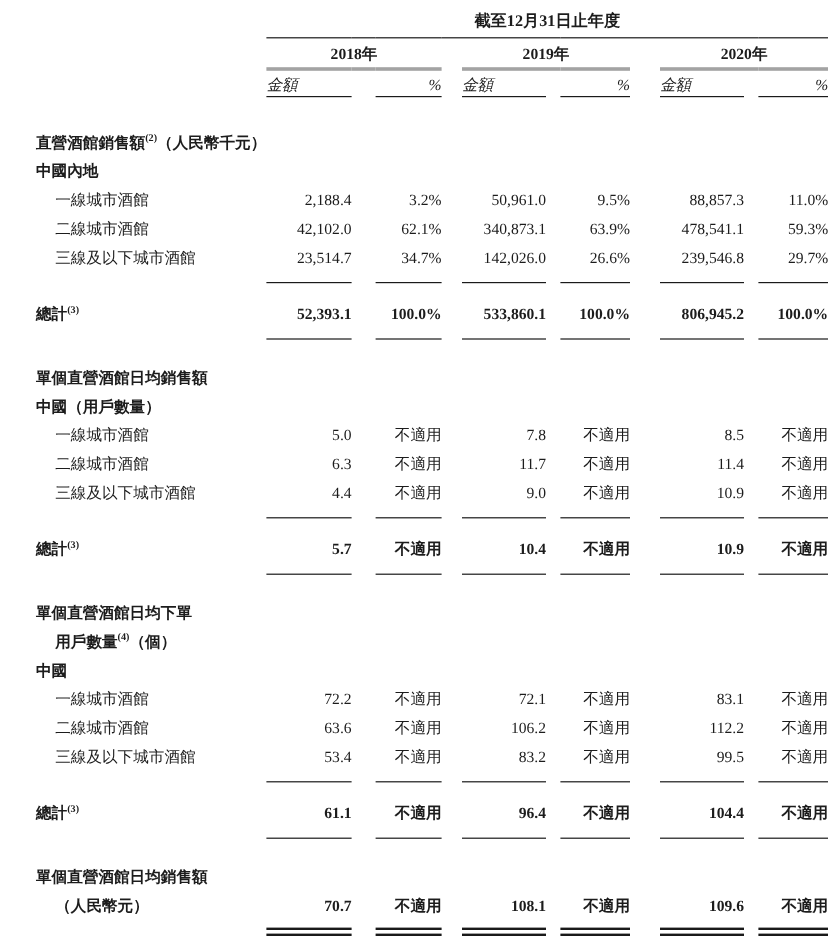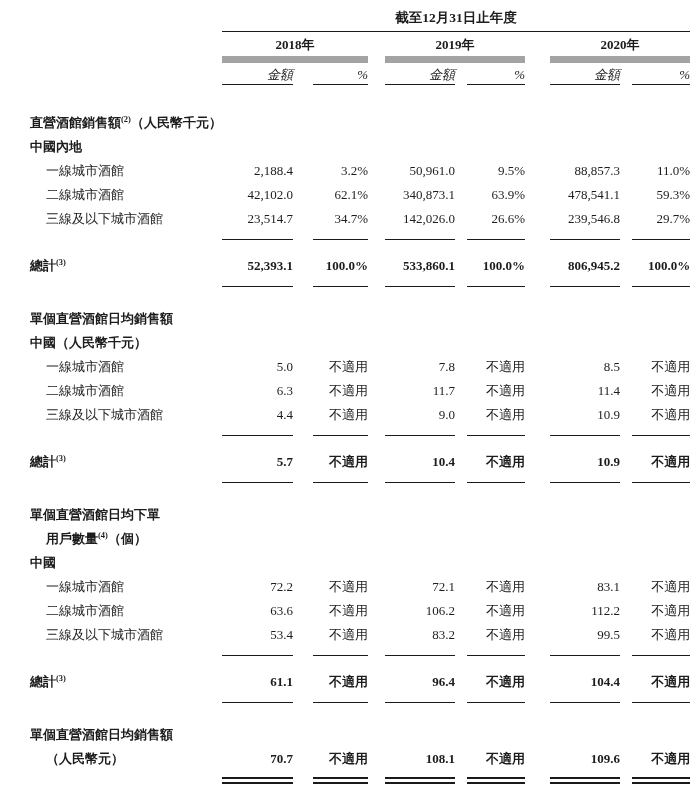--- a/index.html
+++ b/index.html
@@ -9,24 +9,24 @@
     padding:8px 10px 0 30px;
     font-family:"Liberation Serif","DejaVu Serif",serif;
   }
   table{border-collapse:collapse;table-layout:fixed;width:660px;}
   td{padding:0;vertical-align:bottom;font-size:13px;line-height:24px;
      white-space:nowrap;overflow:visible;}
   
   td.period{text-align:center;font-weight:bold;font-size:13.5px;
     border-bottom:1.5px solid #1a1a1a;padding-bottom:3px;line-height:20px;}
   td.year{text-align:center;font-weight:bold;
-    border-bottom:7px solid #a3a3a3;padding:4px 0 2px;line-height:18px;}
+    border-bottom:3px solid #a3a3a3;padding:4px 0 2px;line-height:18px;}
   td.sub{font-style:italic;border-bottom:1px solid #1a1a1a;
     padding:3px 0 1px;line-height:17px;}
-  td.amt{text-align:right;}
+  td.amt{text-align:left;}
   td.pct{text-align:right;}
   
   td.lbl{text-align:left;}
   td.val{text-align:right;}
   .bold{font-weight:bold;margin-top:47px;}
   .ind{padding-left:16px;}
   tr.rulerow td.seg{border-bottom:1px solid #1a1a1a;height:8px;line-height:8px;}
   tr.rulerow td{height:8px;line-height:8px;}
   tr.dblrow td{height:13px;line-height:13px;}
   tr.dblrow td.seg .dbl{height:3px;border-top:2px solid #1a1a1a;
@@ -180,21 +180,21 @@
           <td></td>
           <td class="seg"></td>
         </tr>
         <tr class="gap-md">
           <td colspan="12"></td>
         </tr>
         <tr>
           <td class="lbl bold" colspan="12"><span>單個直營酒館日均銷售額</span></td>
         </tr>
         <tr>
-          <td class="lbl bold" colspan="12"><span>中國（人民幣千元）</span></td>
+          <td class="lbl bold" colspan="12"><span>中國（用戶數量）</span></td>
         </tr>
         <tr>
           <td class="lbl ind"><span>一線城市酒館</span></td>
           <td class="val">5.0</td>
           <td></td>
           <td class="val">不適用</td>
           <td></td>
           <td class="val">7.8</td>
           <td></td>
           <td class="val">不適用</td>

